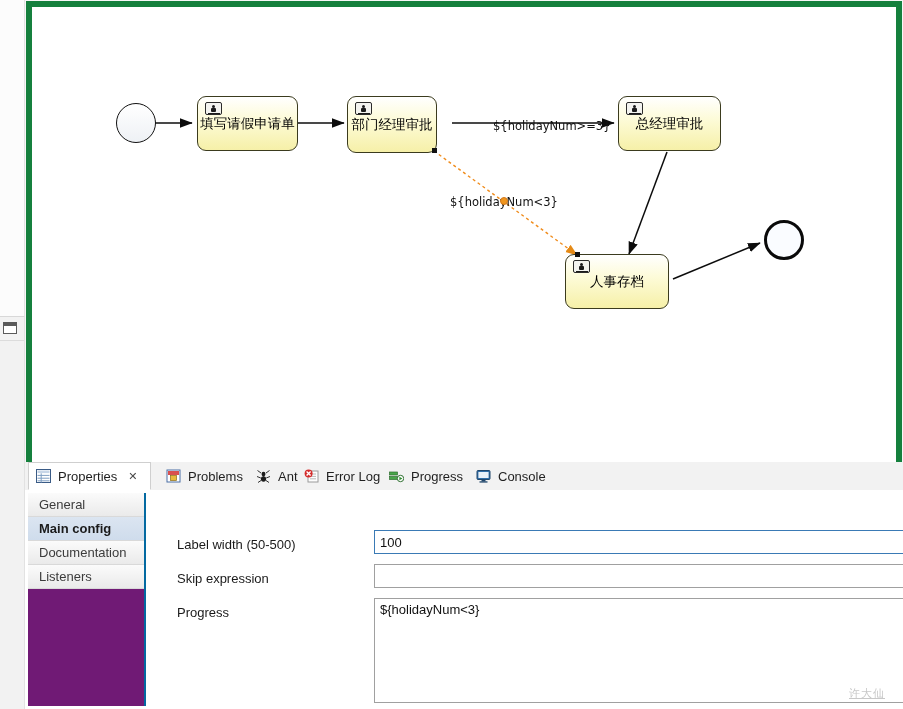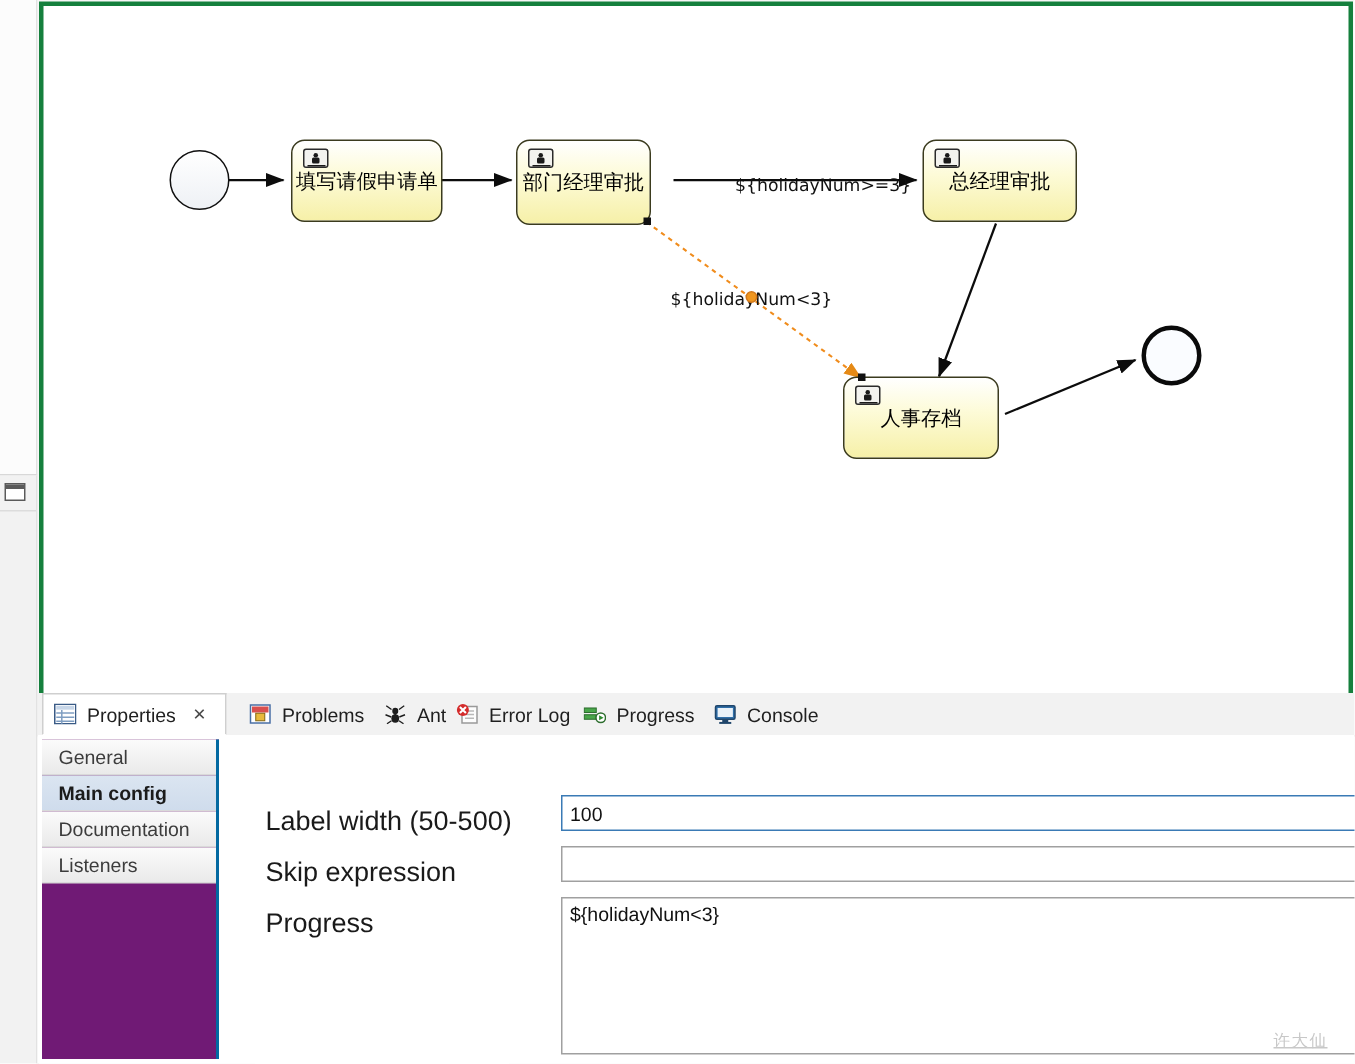--- a/index.html
+++ b/index.html
@@ -37,21 +37,21 @@
     position:absolute;left:0;top:340px;width:24px;height:1px;background:#dcdcdc;
   }
 
   
   .editor-outer{
     position:absolute;left:25px;top:0;width:878px;height:462px;
     background:#f7f7f7;
   }
   .editor-canvas{
     position:absolute;left:1px;top:1px;width:876px;height:535px;
-    background:#ffffff;border:3px solid #15803d;box-sizing:border-box;
+    background:#ffffff;border:6px solid #15803d;box-sizing:border-box;
     overflow:hidden;
   }
   .canvas-svg{position:absolute;left:0;top:0;}
 
   
   .task{
     position:absolute;box-sizing:border-box;
     border:1.3px solid #3b3b1e;border-radius:9px;
     background:linear-gradient(to bottom,#ffffff 0%,#fdfbd8 42%,#f6f0a8 100%);
     box-shadow:0 0 0 0 rgba(0,0,0,0);
@@ -144,21 +144,21 @@
     white-space:nowrap;
   }
   .nav-item.selected{
     background:linear-gradient(to bottom,#dbe5f1,#cfdcec);
     font-weight:bold;color:#1b1b1b;
   }
   .form-area{
     position:absolute;left:124px;top:3px;width:754px;height:213px;
   }
   .flabel{
-    position:absolute;font-size:18px;color:#1a1a1a;white-space:nowrap;
+    position:absolute;font-size:13px;color:#1a1a1a;white-space:nowrap;
   }
   .ftext{
     position:absolute;box-sizing:border-box;
     border:1px solid #a0a0a0;background:#ffffff;
     font-family:"Liberation Sans","DejaVu Sans",sans-serif;
     font-size:13px;color:#111;padding:2px 5px;outline:none;
   }
   .ftext.focused{border:1px solid #3a7ab5;}
   .ftextarea{
     position:absolute;box-sizing:border-box;

